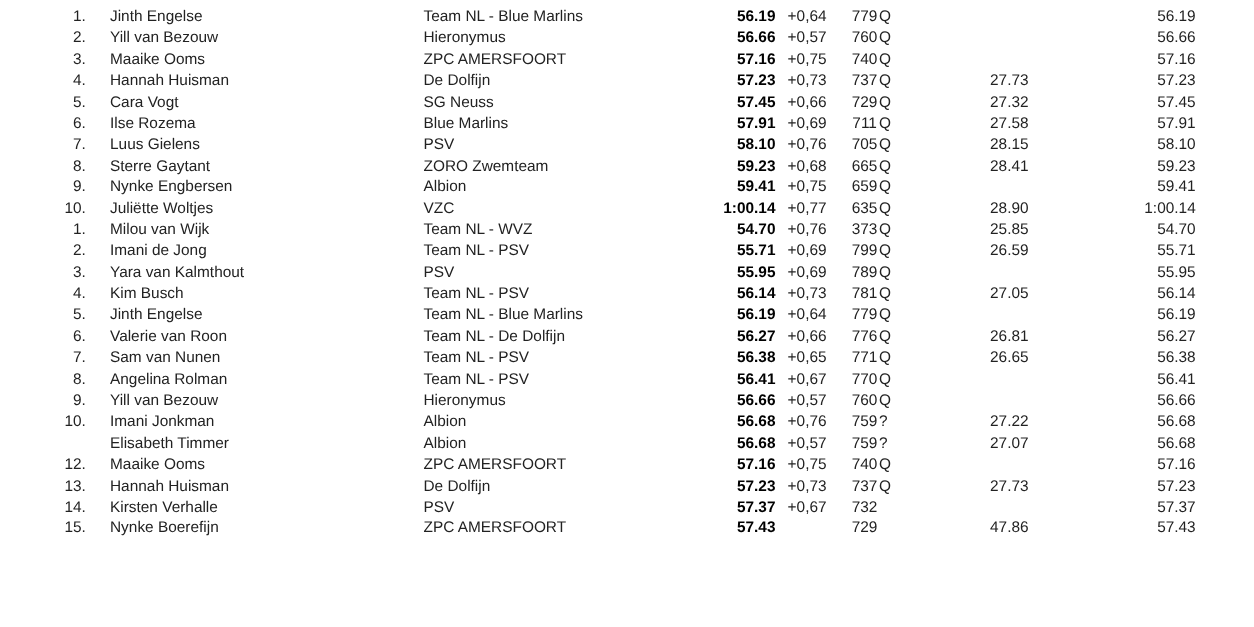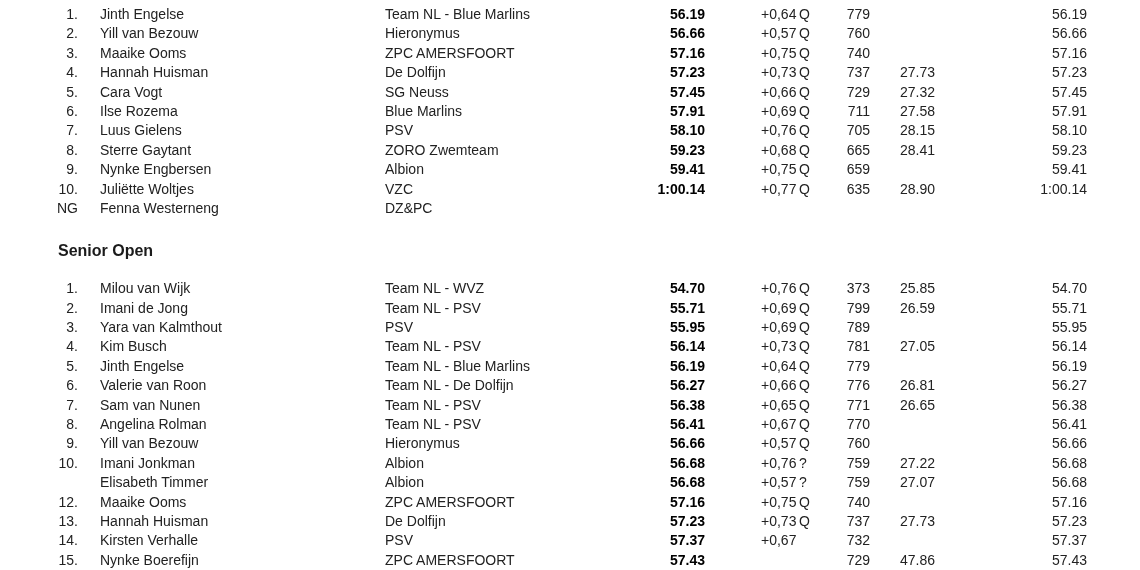--- a/index.html
+++ b/index.html
@@ -19,23 +19,23 @@
     position: relative;
     height: 19.4px;
     line-height: 19.4px;
     white-space: nowrap;
   }
   .cell { position: absolute; top: 0; }
   .rank     { left: 30px;  width: 48px; text-align: right; }
   .name     { left: 100px; }
   .club     { left: 340px; margin-left: 45px; }
   .time     { left: 605px; width: 100px; text-align: right; font-weight: bold; color: #000000; }
-  .reaction { left: 761px; }
+  .reaction { left: 716px; }
   .qual     { left: 799px; }
-  .points   { left: 822px; width: 48px; text-align: right; }
+  .points   { left: 762px; width: 48px; text-align: center; }
   .split    { left: 900px; width: 90px; }
   .final    { left: 997px; width: 90px; text-align: right; }
   .heading {
     margin: 23px 0 18px 58px;
     font-size: 16px;
     font-weight: bold;
     line-height: 20px;
     color: #1b1b1b;
   }
 </style>
@@ -157,33 +157,21 @@
     <span class="cell name">Juliëtte Woltjes</span>
     <span class="cell club">VZC</span>
     <span class="cell time">1:00.14</span>
     <span class="cell reaction">+0,77</span>
     <span class="cell qual">Q</span>
     <span class="cell points">635</span>
     <span class="cell split">28.90</span>
     <span class="cell final">1:00.14</span>
   </div>
 
-  <div class="row">
-    <span class="cell rank">NG</span>
-    <span class="cell name">Fenna Westerneng</span>
-    <span class="cell club">DZ&amp;PC</span>
-    <span class="cell time"></span>
-    <span class="cell reaction"></span>
-    <span class="cell qual"></span>
-    <span class="cell points"></span>
-    <span class="cell split"></span>
-    <span class="cell final"></span>
-  </div>
 </div>
-  <div class="heading">Senior Open</div>
   <div class="rows">
   <div class="row">
     <span class="cell rank">1.</span>
     <span class="cell name">Milou van Wijk</span>
     <span class="cell club">Team NL - WVZ</span>
     <span class="cell time">54.70</span>
     <span class="cell reaction">+0,76</span>
     <span class="cell qual">Q</span>
     <span class="cell points">373</span>
     <span class="cell split">25.85</span>

